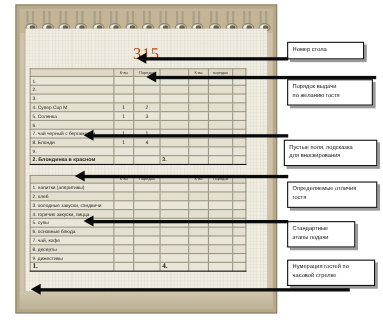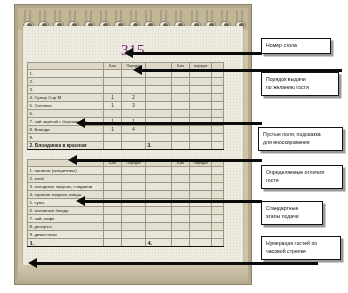--- a/index.html
+++ b/index.html
@@ -78,21 +78,21 @@
     width: 5px; height: 4px; border-radius: 50%;
     background: #6b6250;
   }
 
   
   #table-number {
     position: absolute;
     left: 0; right: 0; top: 16px;
     text-align: center;
     font-size: 15px;
-    color: #701a75;
+    color: #c2410c;
     font-family: "Liberation Serif", serif;
     letter-spacing: 0.5px;
   }
 
   
   .grid {
     position: absolute;
     border-collapse: collapse;
     table-layout: fixed;
     font-size: 4.4px;

